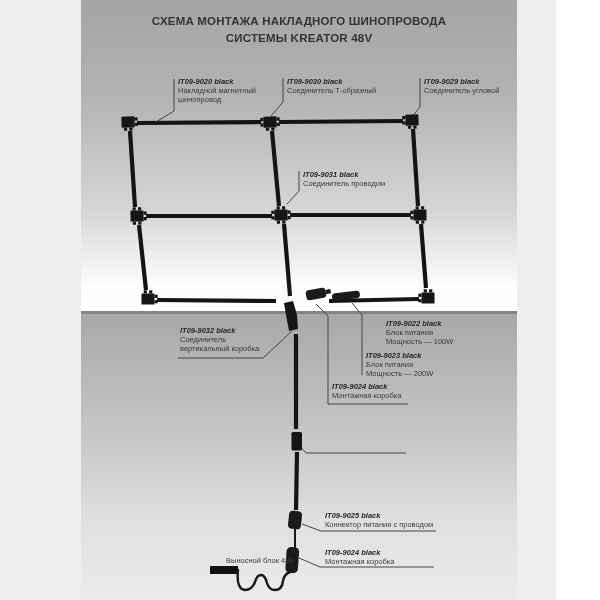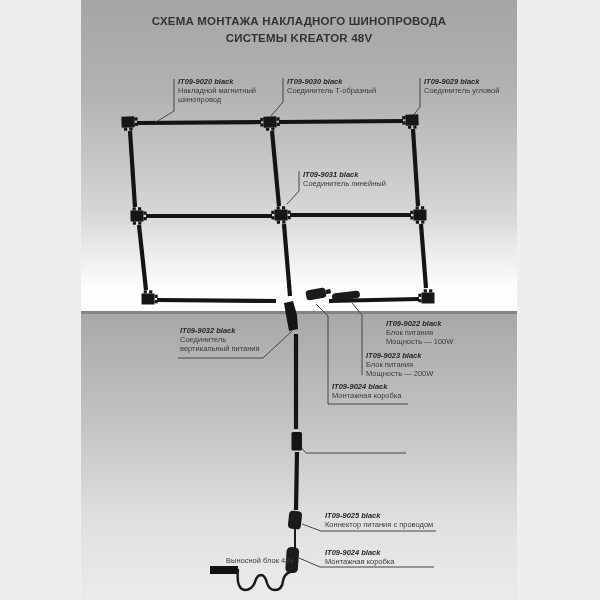--- a/index.html
+++ b/index.html
@@ -1,17 +1,17 @@
 <!DOCTYPE html>
 <html><head>
 <meta charset="utf-8">
 <style>
   html,body{margin:0;padding:0;background:#fff;}
   #stage{
-    position:relative;width:600px;height:600px;overflow:hidden;
+    position:relative;width:556px;height:600px;overflow:hidden;
     font-family:"Liberation Sans","DejaVu Sans",sans-serif;
     background:#14b8a6;
   }
   
   .bg-top{
     position:absolute;left:81px;top:0;width:436px;height:311px;
     background:linear-gradient(180deg,#a5a5a5 0%,#b2b2b2 30%,#d6d6d6 68%,#fdfdfd 92%,#ffffff 100%);
   }
   .bg-divider{
     position:absolute;left:81px;top:311px;width:436px;height:3px;background:#858585;
@@ -195,27 +195,27 @@
     <span>Соединитель Т-образный</span>
   </div>
 
   <div class="lbl" style="left:424px;top:77px">
     <b>IT09-9029 black</b>
     <span>Соединитель угловой</span>
   </div>
 
   <div class="lbl" style="left:303px;top:170px">
     <b>IT09-9031 black</b>
-    <span>Соединитель линейный</span>
+    <span>Соединитель проводом</span>
   </div>
 
   <div class="lbl" style="left:180px;top:326px">
     <b>IT09-9032 black</b>
     <span>Соединитель</span>
-    <span>вертикальный питания</span>
+    <span>вертикальный коробка</span>
   </div>
 
   <div class="lbl" style="left:386px;top:319px">
     <b>IT09-9022 black</b>
     <span>Блок питания</span>
     <span>Мощность — 100W</span>
   </div>
 
   <div class="lbl" style="left:366px;top:351px">
     <b>IT09-9023 black</b>

